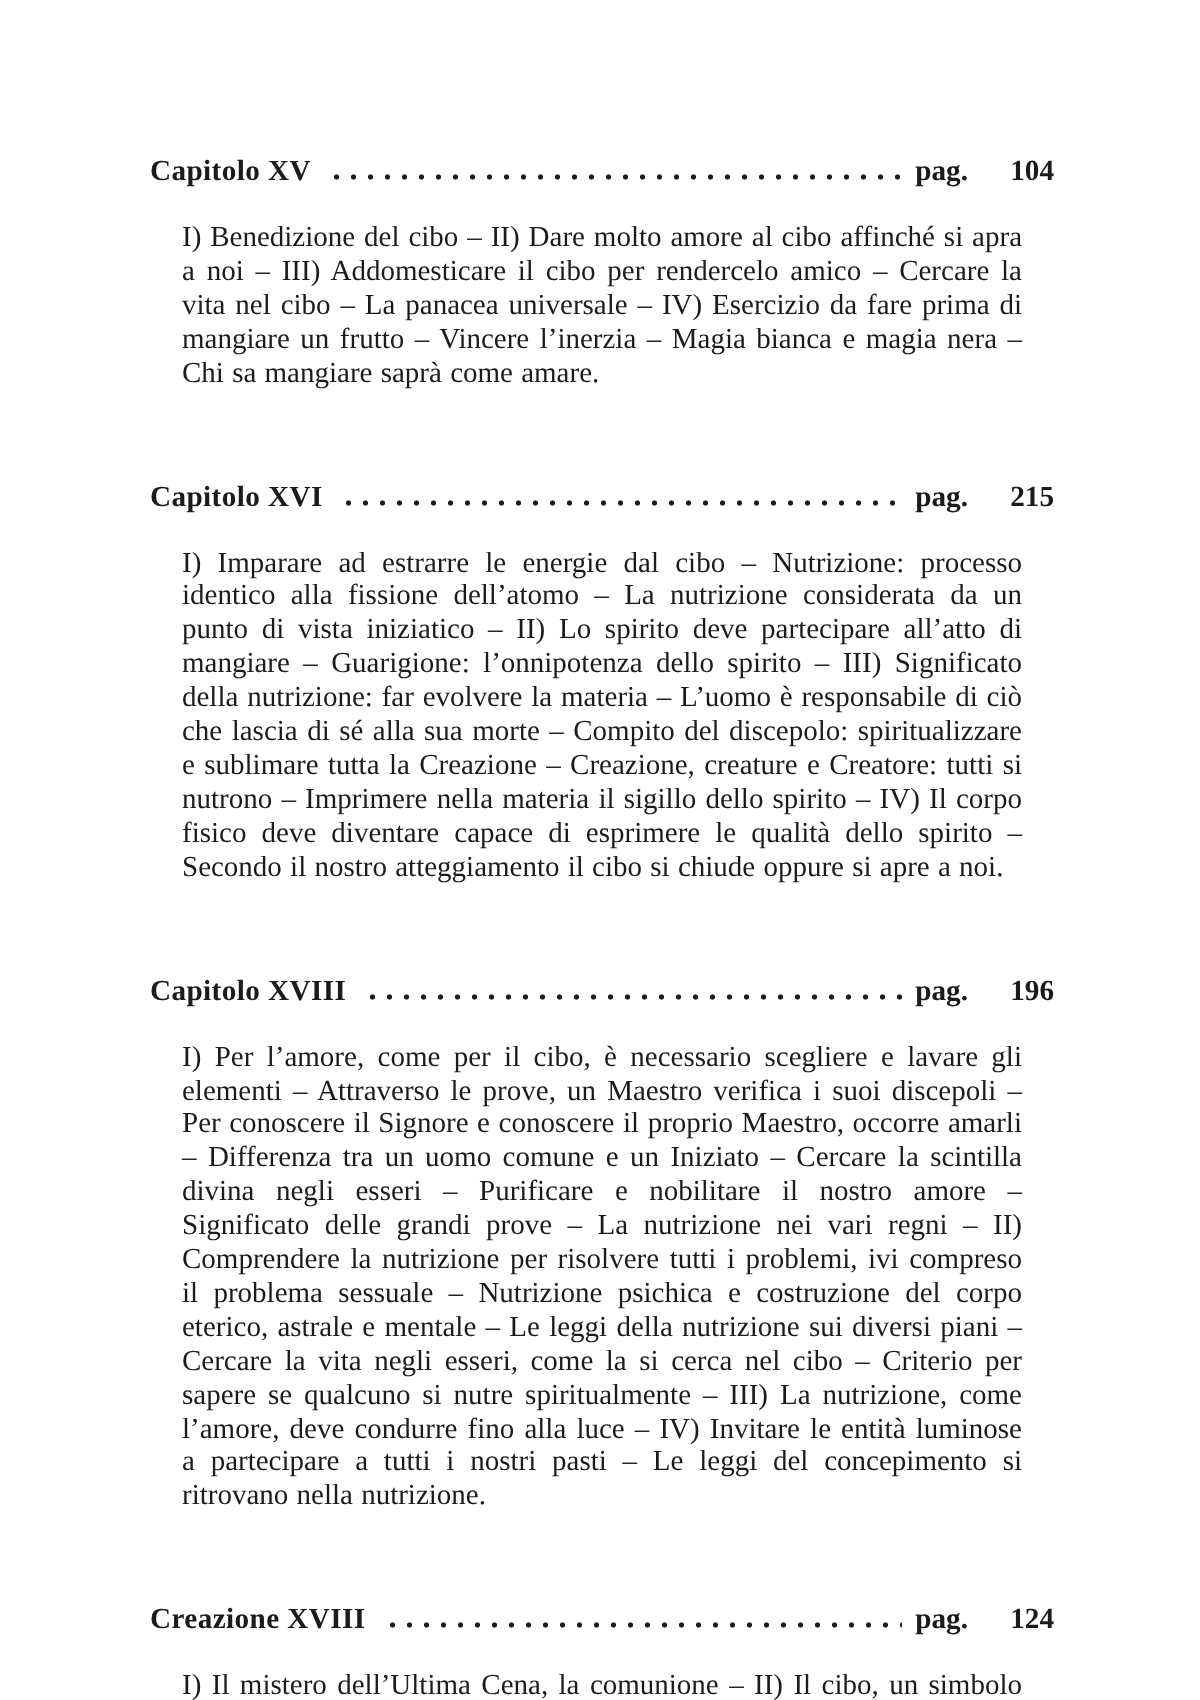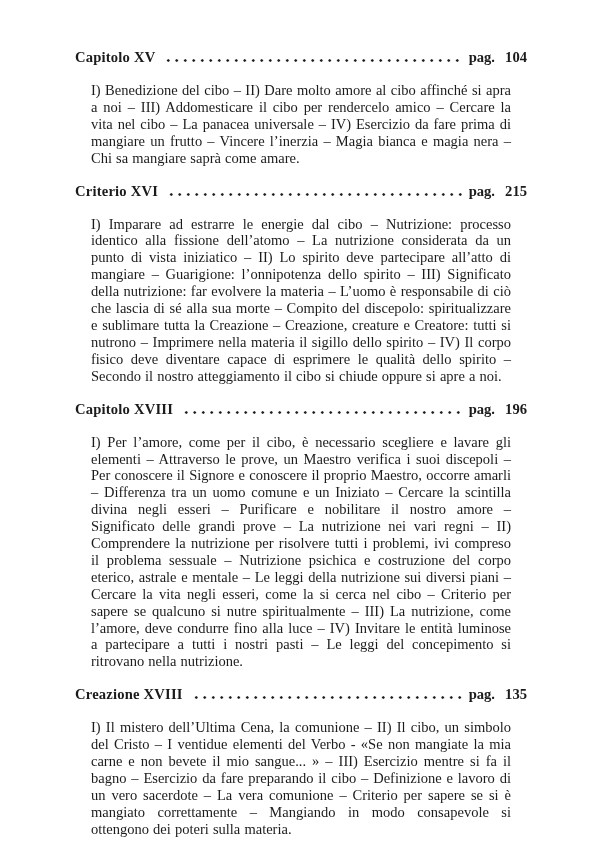--- a/index.html
+++ b/index.html
@@ -27,32 +27,33 @@
   .toc-row {
     display: flex;
     align-items: baseline;
     font-weight: bold;
     font-size: 14.6px;
     line-height: 17px;
     white-space: nowrap;
   }
   .chapter {
     letter-spacing: 0.2px;
+    margin-top: 29px;
   }
   .toc-leader {
     flex: 1;
     height: 3px;
     margin: 0 7px 0 9px;
     background-image: radial-gradient(circle, #1c1c1c 1.15px, rgba(0,0,0,0) 1.45px);
     background-size: 8.5px 3px;
     background-repeat: repeat-x;
     background-position: 0 100%;
   }
   .pag {
-    margin-right: 6px;
+    margin-right: 17px;
   }
   .num {
     min-width: 26px;
     text-align: right;
   }
   .summary {
     margin: 16px;
     font-size: 14.5px;
     line-height: 16.9px;
     text-align: justify;
@@ -69,21 +70,21 @@
       <span class="chapter">Capitolo XV</span>
       <span class="toc-leader"></span>
       <span class="pag">pag.</span>
       <span class="num">104</span>
     </div>
     <p class="summary">I) Benedizione del cibo – II) Dare molto amore al cibo affinché si apra a noi – III) Addomesticare il cibo per rendercelo amico – Cercare la vita nel cibo – La panacea universale – IV) Esercizio da fare prima di mangiare un frutto – Vincere l’inerzia – Magia bianca e magia nera – Chi sa mangiare saprà come amare.</p>
   </section>
 
   <section class="toc-entry">
     <div class="toc-row">
-      <span class="chapter">Criterio XVI</span>
+      <span class="chapter">Capitolo XVI</span>
       <span class="toc-leader"></span>
       <span class="pag">pag.</span>
       <span class="num">215</span>
     </div>
     <p class="summary">I) Imparare ad estrarre le energie dal cibo – Nutrizione: processo identico alla fissione dell’atomo – La nutrizione considerata da un punto di vista iniziatico – II) Lo spirito deve partecipare all’atto di mangiare – Guarigione: l’onnipotenza dello spirito – III) Significato della nutrizione: far evolvere la materia – L’uomo è responsabile di ciò che lascia di sé alla sua morte – Compito del discepolo: spiritualizzare e sublimare tutta la Creazione – Creazione, creature e Creatore: tutti si nutrono – Imprimere nella materia il sigillo dello spirito – IV) Il corpo fisico deve diventare capace di esprimere le qualità dello spirito – Secondo il nostro atteggiamento il cibo si chiude oppure si apre a noi.</p>
   </section>
 
   <section class="toc-entry">
     <div class="toc-row">
       <span class="chapter">Capitolo XVIII</span>
@@ -92,18 +93,18 @@
       <span class="num">196</span>
     </div>
     <p class="summary">I) Per l’amore, come per il cibo, è necessario scegliere e lavare gli elementi – Attraverso le prove, un Maestro verifica i suoi discepoli – Per conoscere il Signore e conoscere il proprio Maestro, occorre amarli – Differenza tra un uomo comune e un Iniziato – Cercare la scintilla divina negli esseri – Purificare e nobilitare il nostro amore – Significato delle grandi prove – La nutrizione nei vari regni – II) Comprendere la nutrizione per risolvere tutti i problemi, ivi compreso il problema sessuale – Nutrizione psichica e costruzione del corpo eterico, astrale e mentale – Le leggi della nutrizione sui diversi piani – Cercare la vita negli esseri, come la si cerca nel cibo – Criterio per sapere se qualcuno si nutre spiritualmente – III) La nutrizione, come l’amore, deve condurre fino alla luce – IV) Invitare le entità luminose a partecipare a tutti i nostri pasti – Le leggi del concepimento si ritrovano nella nutrizione.</p>
   </section>
 
   <section class="toc-entry">
     <div class="toc-row">
       <span class="chapter">Creazione XVIII</span>
       <span class="toc-leader"></span>
       <span class="pag">pag.</span>
-      <span class="num">135</span>
+      <span class="num">124</span>
     </div>
     <p class="summary">I) Il mistero dell’Ultima Cena, la comunione – II) Il cibo, un simbolo del Cristo – I ventidue elementi del Verbo - «Se non mangiate la mia carne e non bevete il mio sangue... » – III) Esercizio mentre si fa il bagno – Esercizio da fare preparando il cibo – Definizione e lavoro di un vero sacerdote – La vera comunione – Criterio per sapere se si è mangiato correttamente – Mangiando in modo consapevole si ottengono dei poteri sulla materia.</p>
   </section>
 
 </div>
 
 </body></html>

